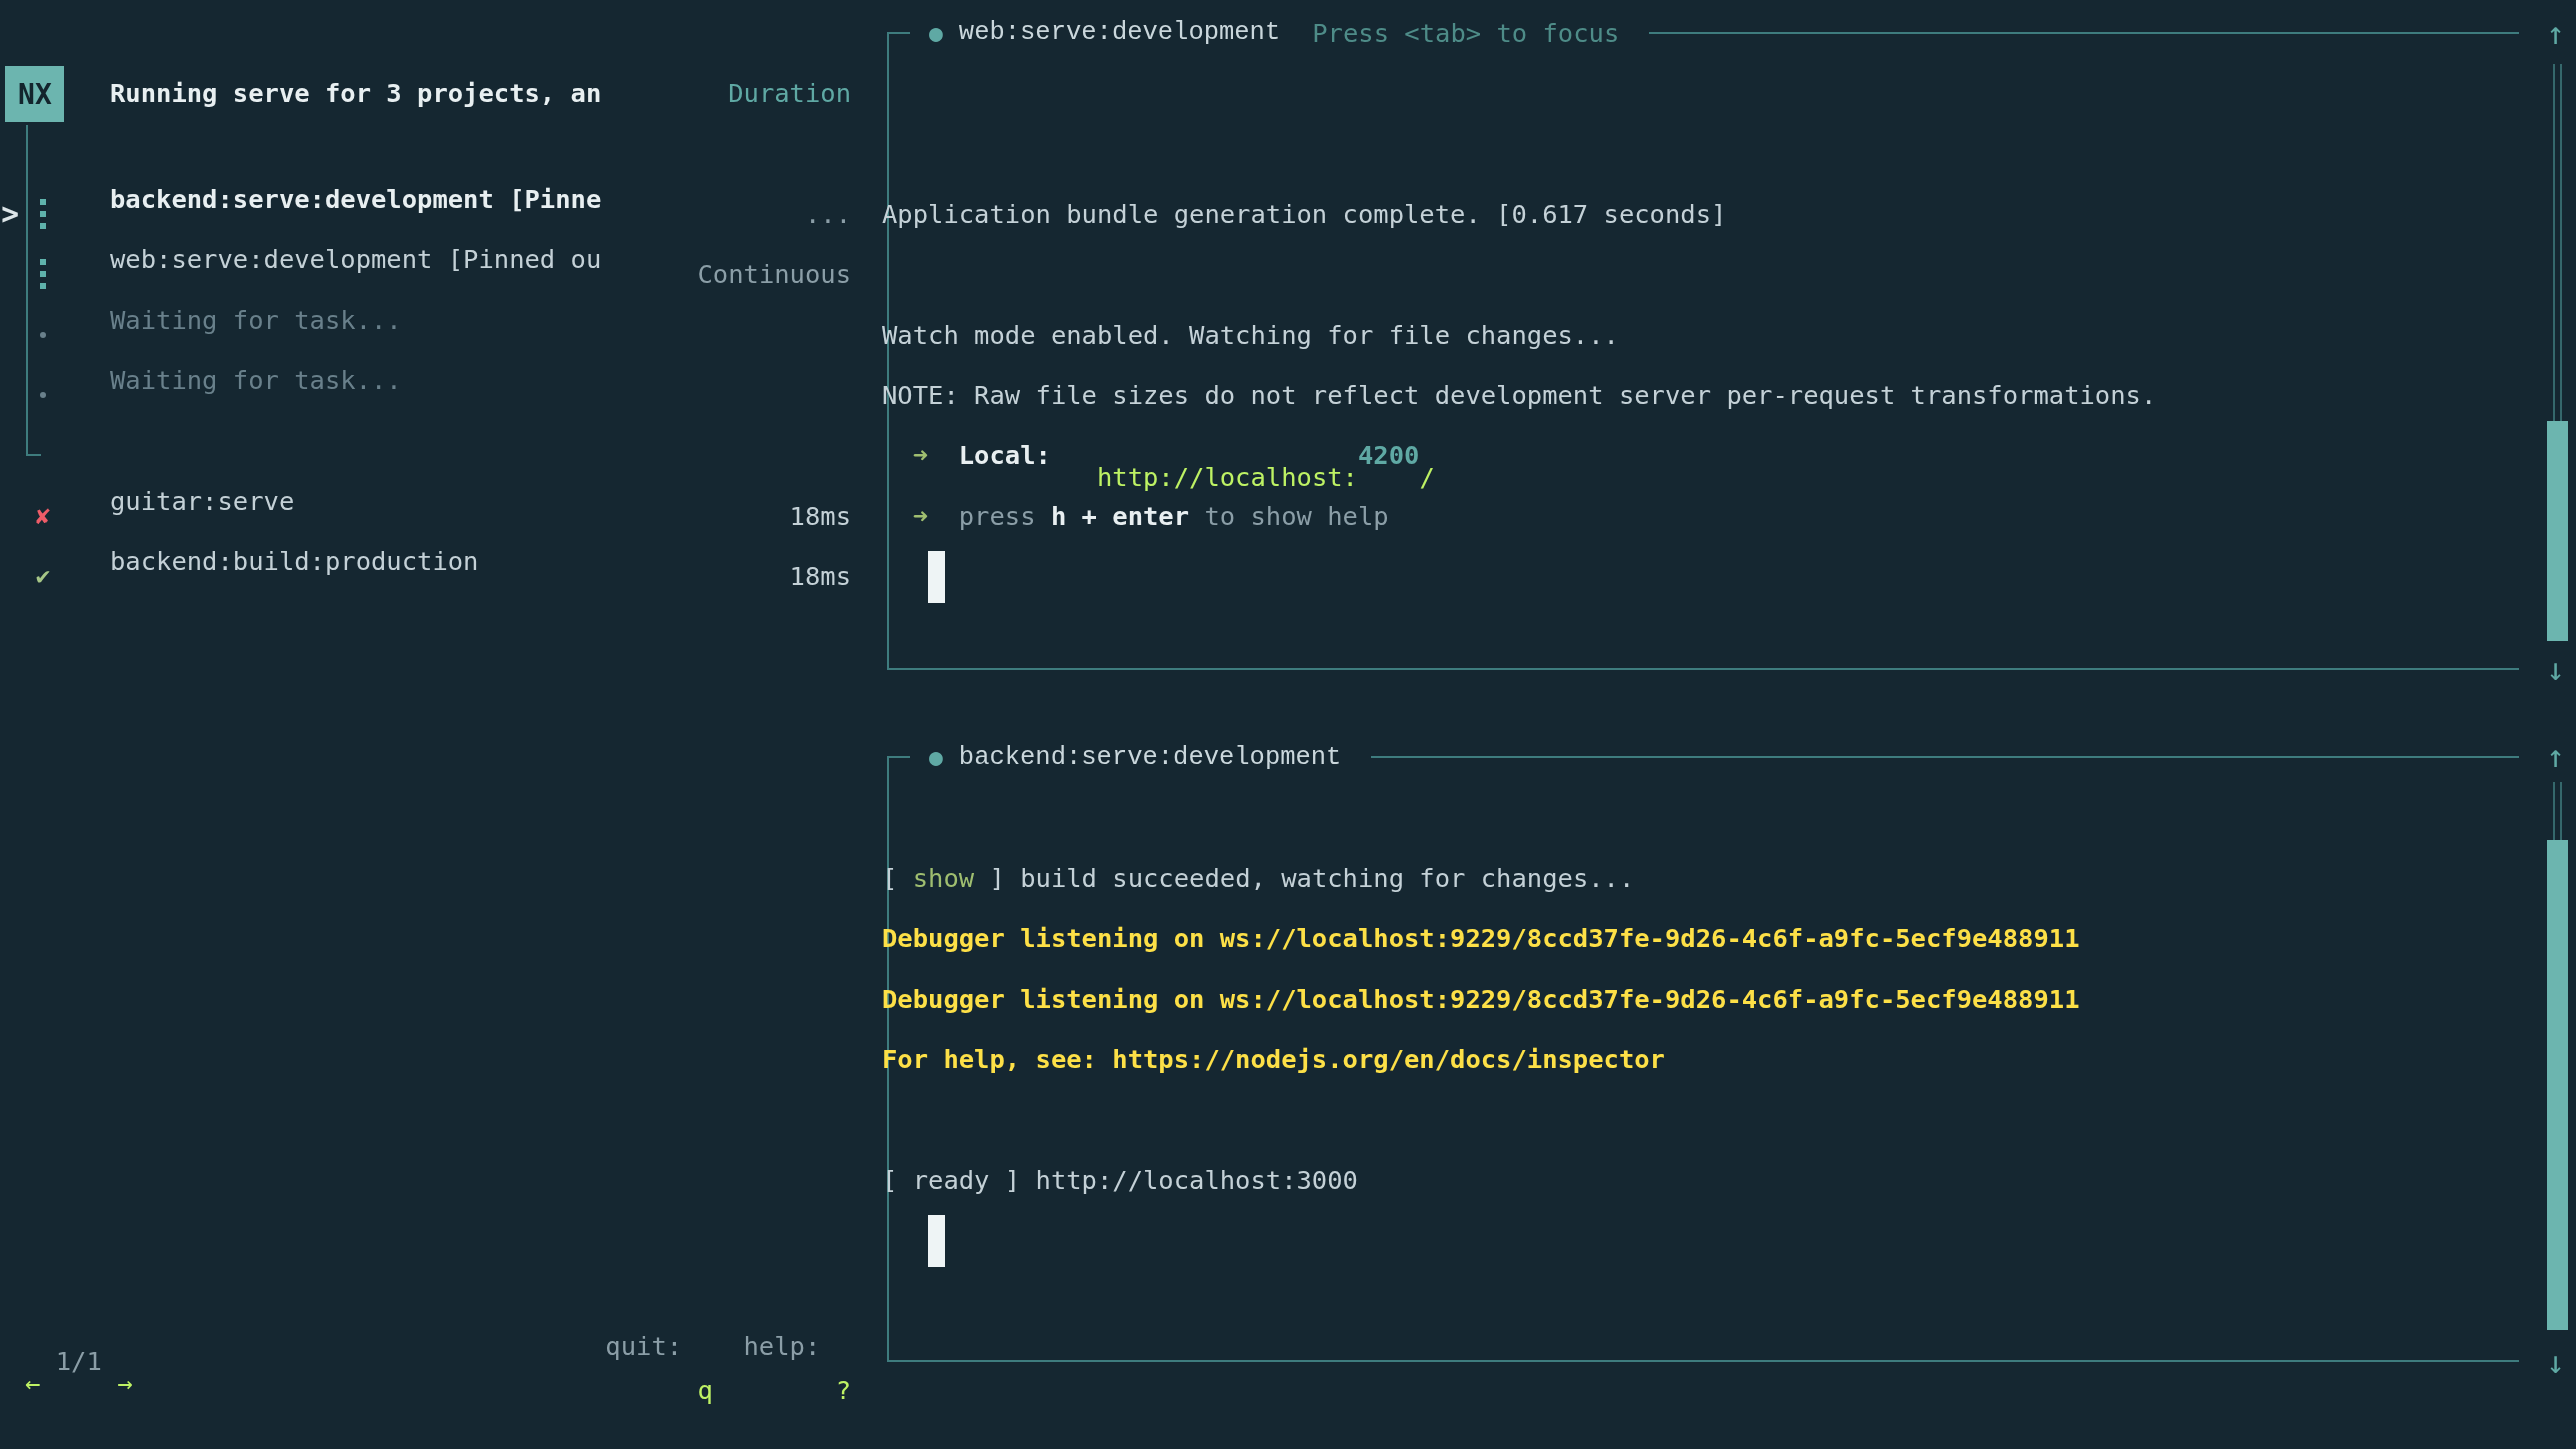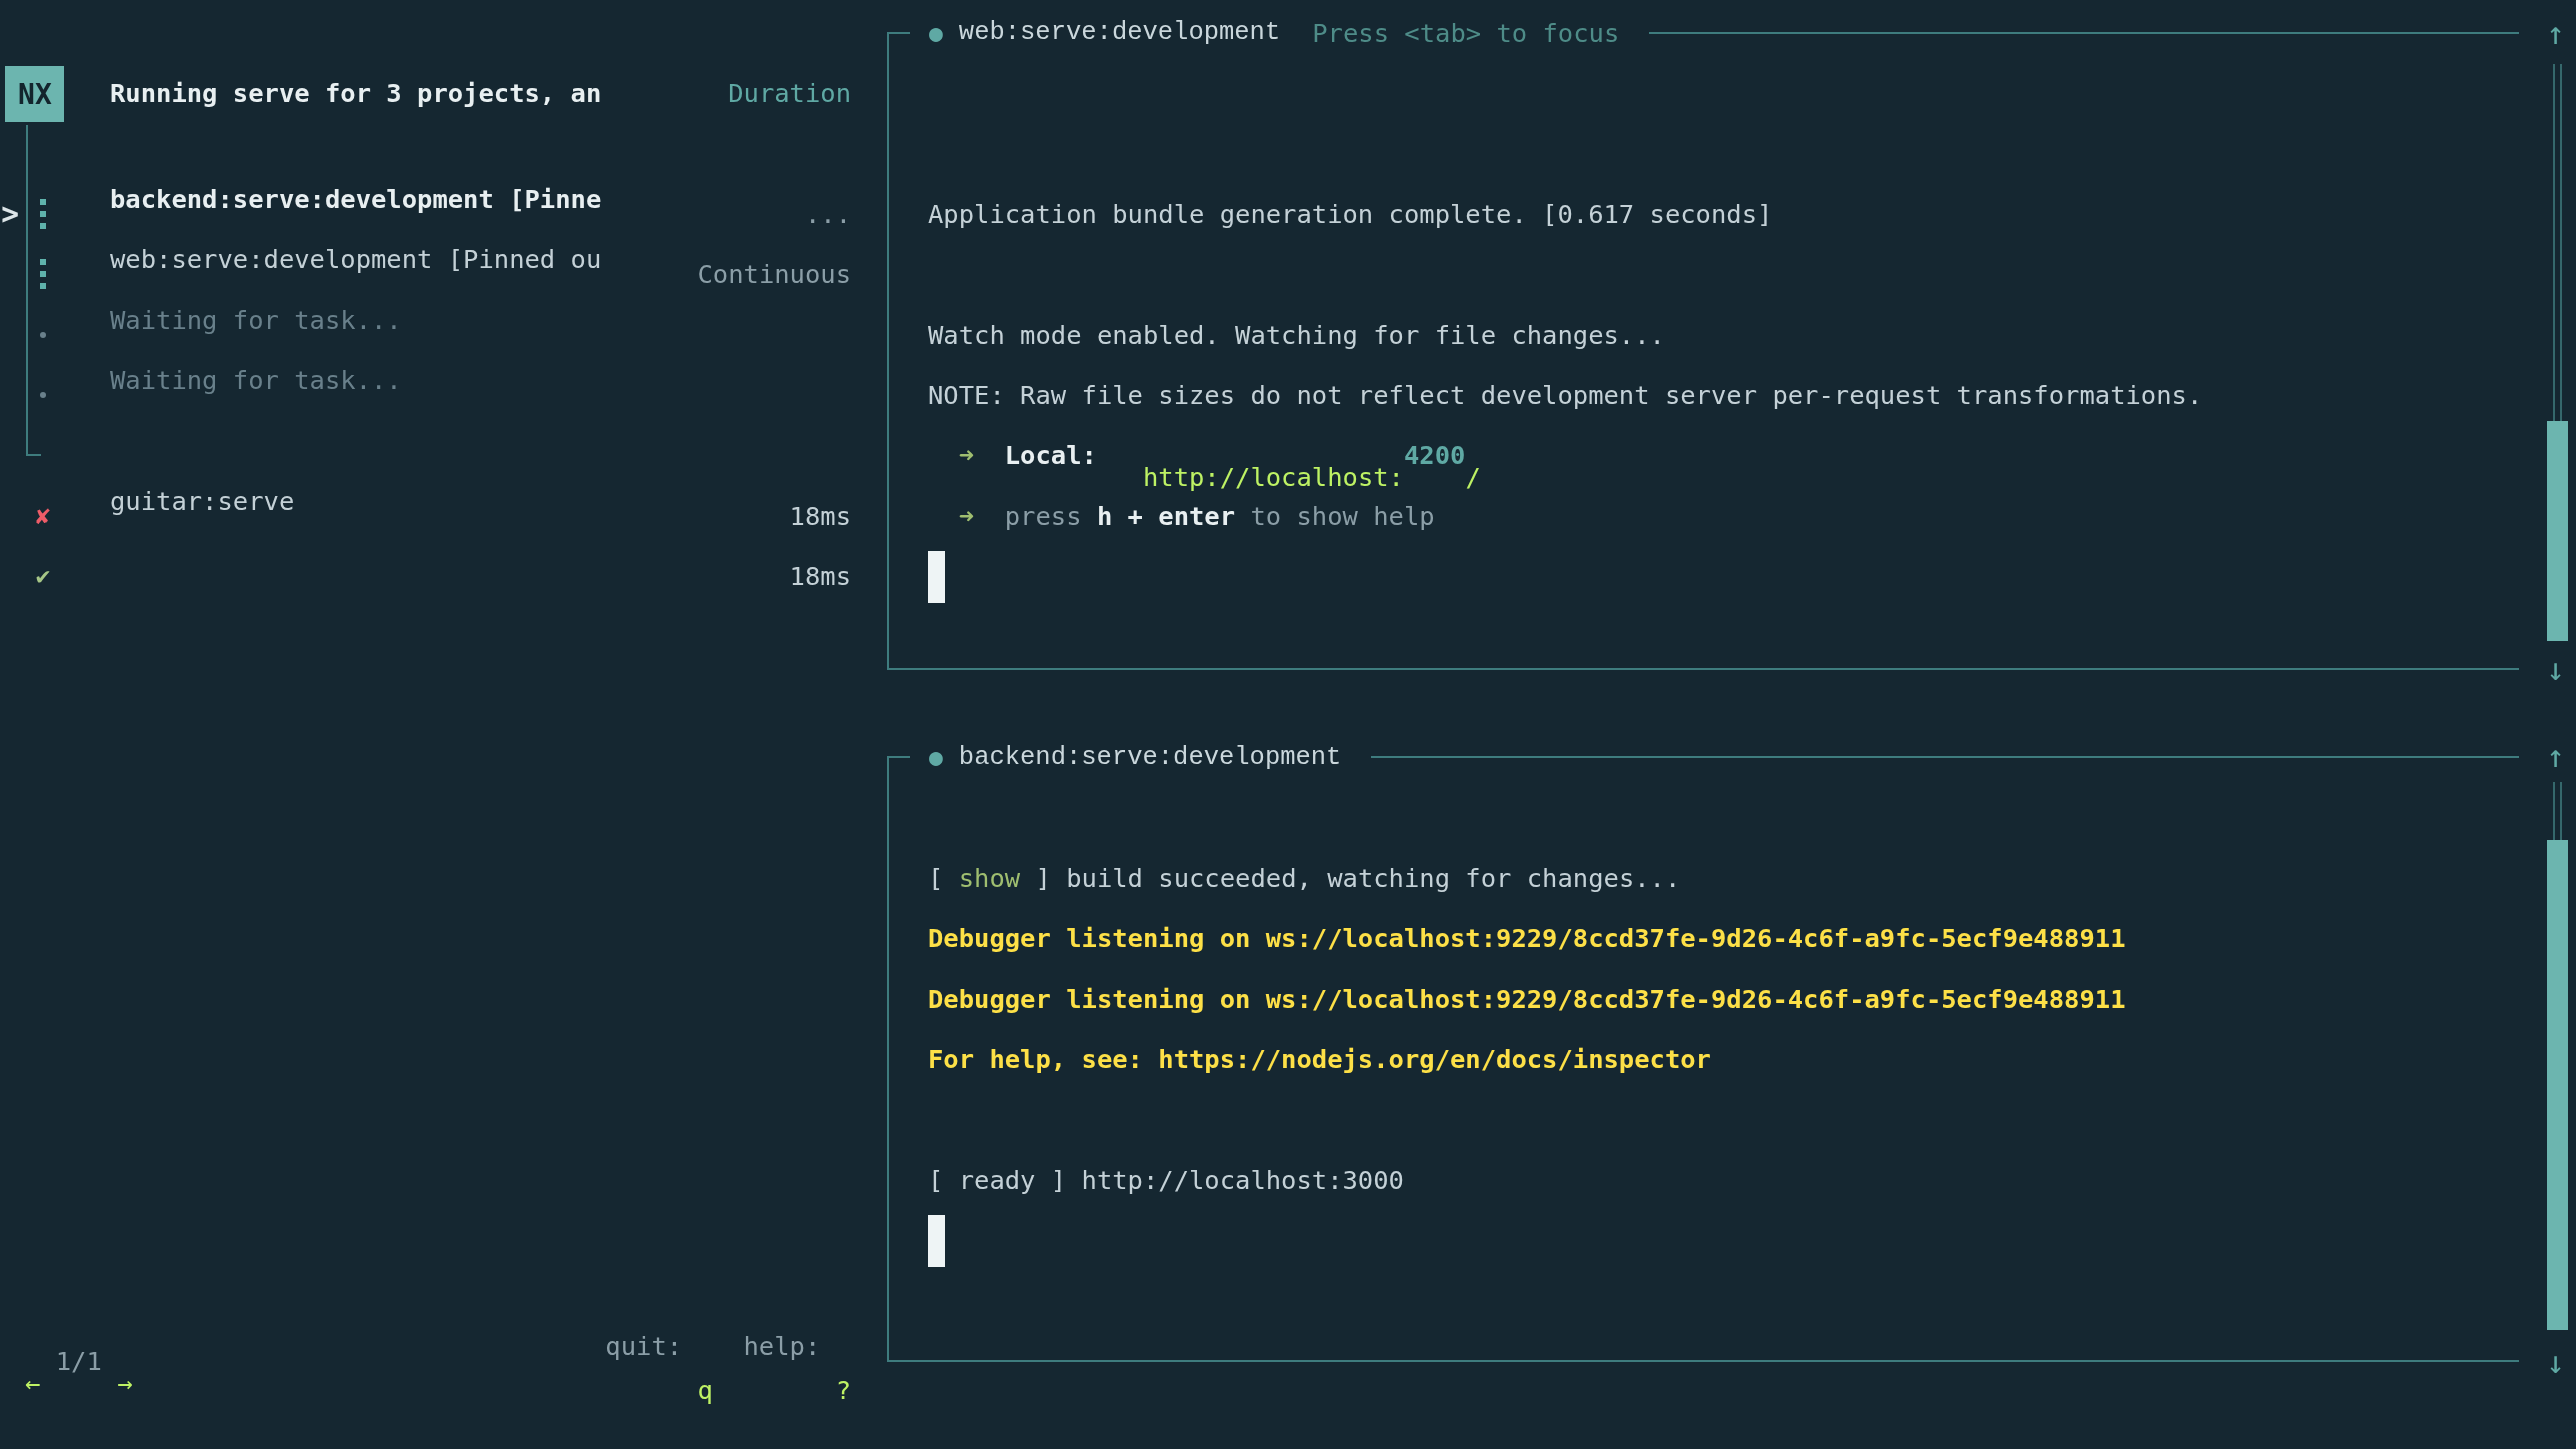--- a/index.html
+++ b/index.html
@@ -39,21 +39,21 @@
   .bracket-foot{left:26px;top:454px;width:14.8px;height:2px;background:#3E7C7E;}
   
   .panel-header{height:60px;display:flex;align-items:center;}
   .ph-stub{width:23px;height:2px;background:#3E7C7E;flex:none;}
   .ph-dot{color:#5FA9A4;font-size:23px;margin-left:19px;}
   .ph-title{color:#CAD7DC;margin-left:16px;white-space:pre;font-family:Liberation Mono, monospace;}
   .ph-hint{color:#4E8C88;margin-left:32px;white-space:pre;}
   .ph-fill{flex:1;height:2px;background:#3E7C7E;margin-left:29.5px;}
   .v-border{width:2px;background:#3E7C7E;}
   .h-border{height:2px;background:#3E7C7E;}
-  .line{left:928px;height:60px;display:flex;align-items:center;white-space:pre;}
+  .line{left:882px;height:60px;display:flex;align-items:center;white-space:pre;}
   .cursor{left:928px;width:17.4px;height:52px;background:#EEF4F5;}
   
   .sb-arrow{width:43px;height:60px;display:flex;align-items:center;justify-content:center;
     color:#5FA9A4;font-size:31px;}
   .sb-track{width:9.4px;border-left:2.7px solid #35686C;border-right:2.7px solid #35686C;box-sizing:border-box;}
   .sb-thumb{width:21px;background:#6CB5AF;}
   
   .hdr-row{left:0;top:63px;width:872px;height:60px;}
   .hdr-title{position:absolute;left:110px;top:0;height:60px;display:flex;align-items:center;
     color:#E8EFF1;font-weight:bold;white-space:pre;}
@@ -119,20 +119,21 @@
     </div>
 
     <div class="abs row" style="top:486px">
       <span class="icon-cell cross">✘</span>
       <span class="name"><span class="sg-text">guitar:serve</span></span>
       <span class="right"><span class="sg-text">18ms</span></span>
     </div>
 
     <div class="abs row" style="top:546px">
       <span class="icon-cell check">✔</span>
+      <span class="name"><span class="sg-text">backend:build:production</span></span>
       <span class="right"><span class="sg-text">18ms</span></span>
     </div>
 
     <div class="abs bottom-bar">
       <span class="bb-left">
         <span class="sg-teal">←</span><span class="sg-mid"> 1/1 </span><span class="sg-teal">→</span>
       </span>
       <span class="bb-right">
         <span class="sg-mid">quit: </span><span class="sg-teal">q</span><span class="sg-mid">  help: </span><span class="sg-teal">?</span>
       </span>

